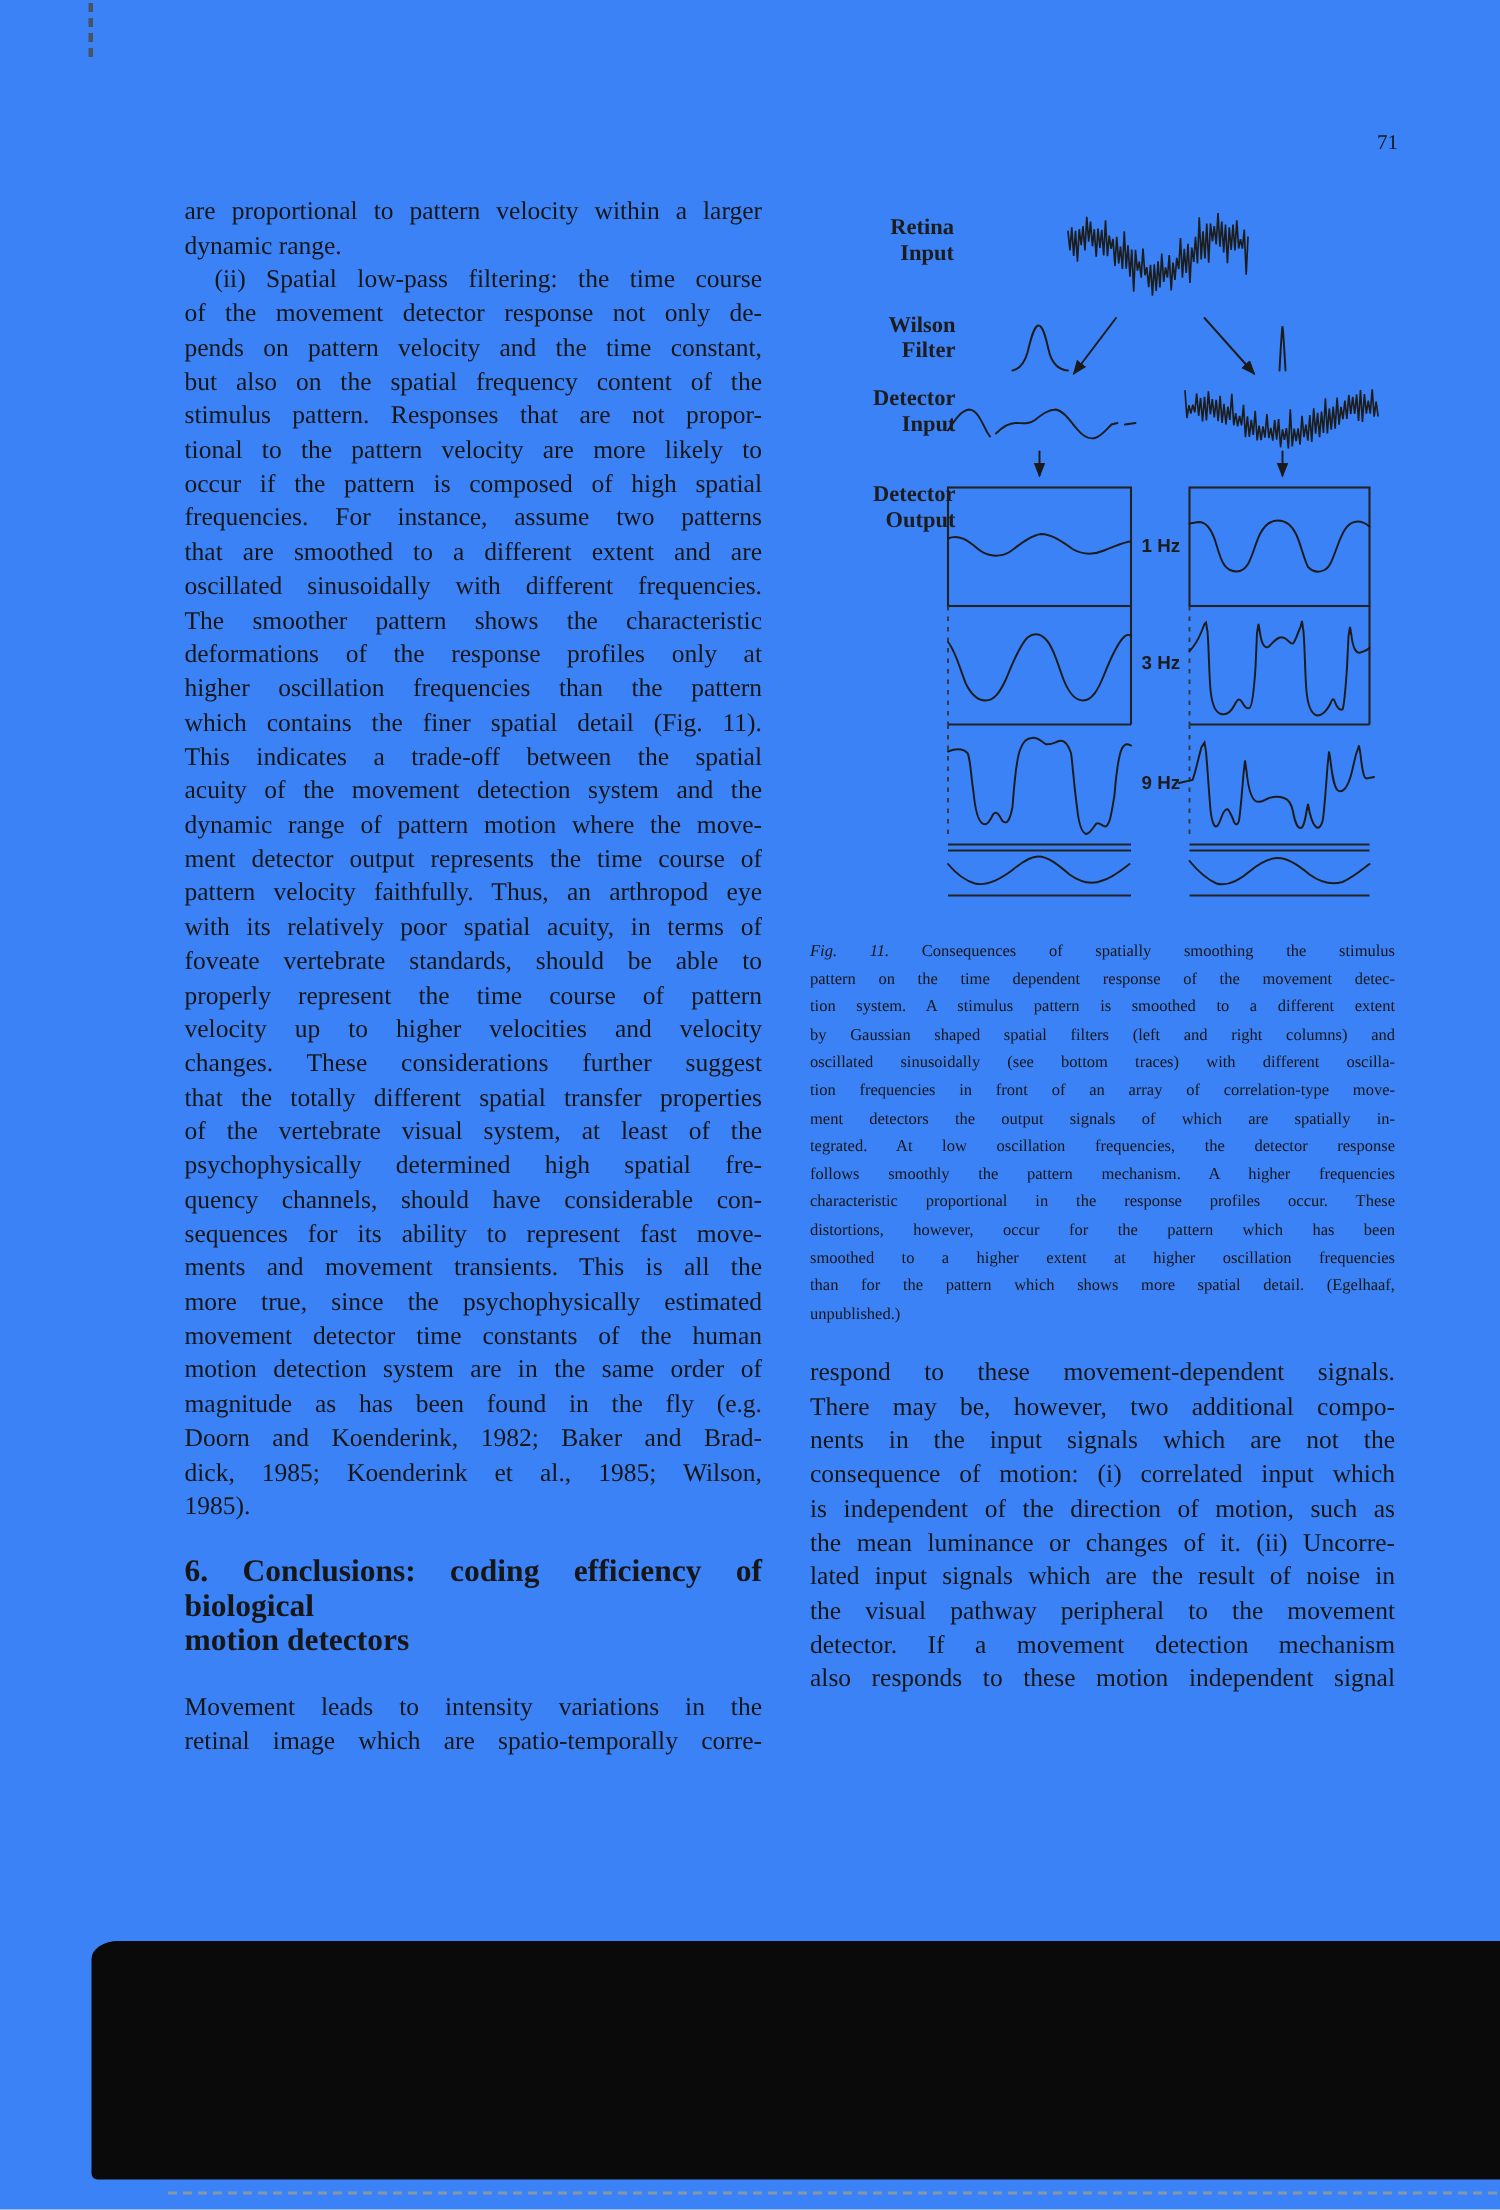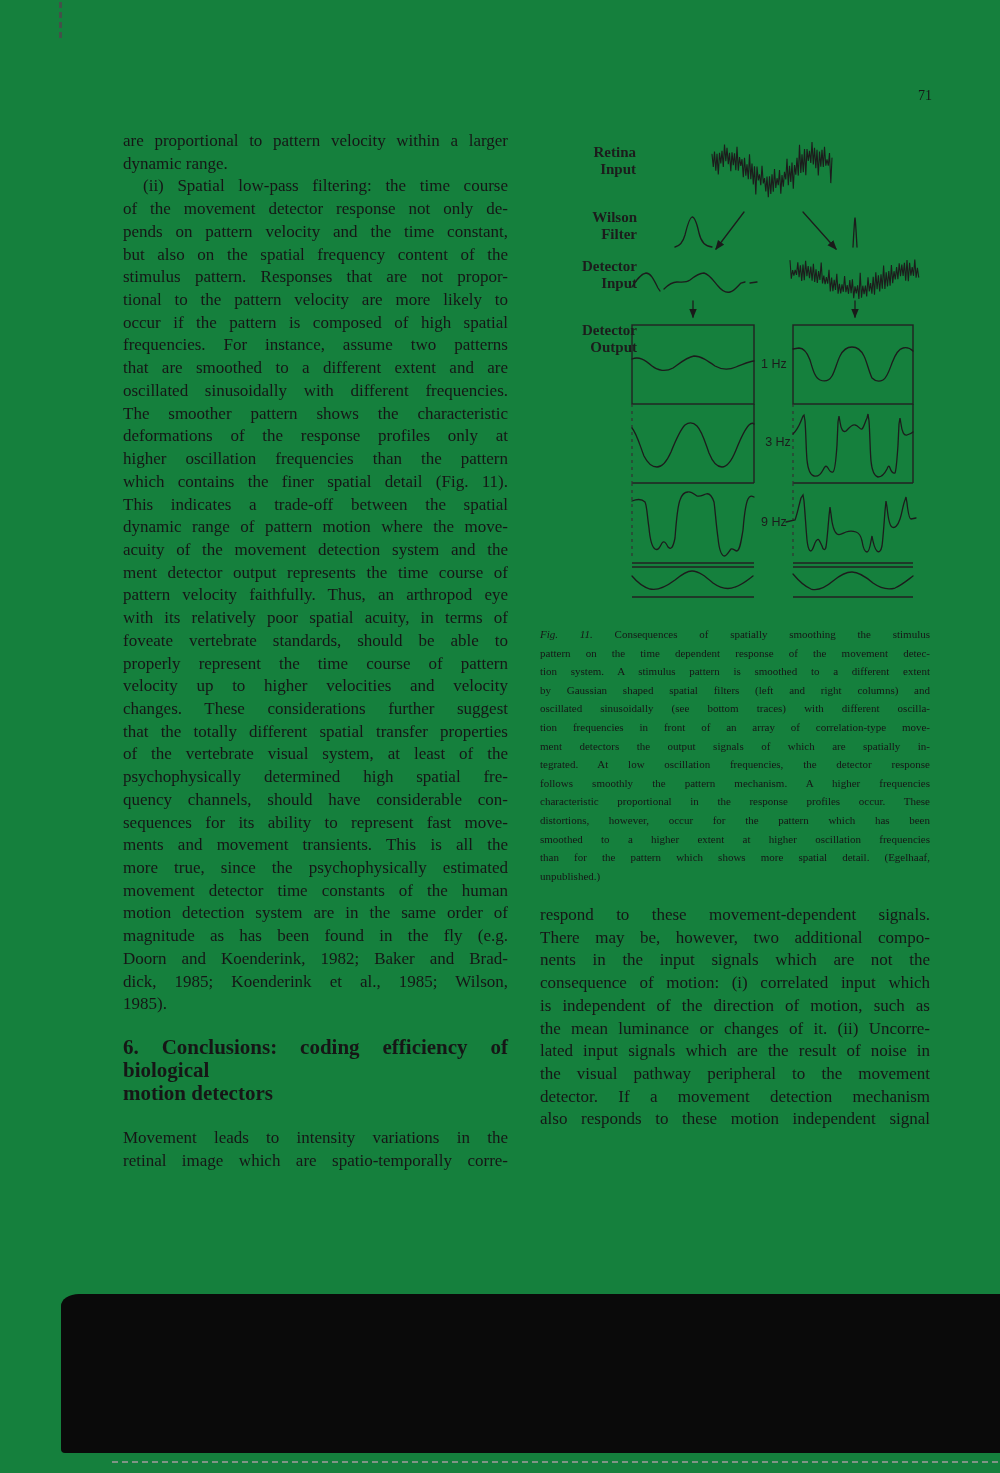--- a/index.html
+++ b/index.html
@@ -1,16 +1,16 @@
 <!DOCTYPE html>
 <html><head>
 <meta charset="utf-8">
 <style>
   html,body{margin:0;padding:0;background:#e8e8e6;}
-  .page{position:relative;width:1000px;height:1473px;background:#15803d;overflow:hidden;
+  .page{position:relative;width:1000px;height:1473px;background:#3b82f6;overflow:hidden;
         font-family:"Liberation Serif", serif;color:#161616;}
   
   .artifact-top{position:absolute;left:59px;top:2px;height:36px;width:0;
         border-left:3px dashed #4a4a4a;opacity:.85;}
   .black-bar{position:absolute;left:61px;top:1294px;width:939px;height:159px;
         background:#0a0a0a;border-top-left-radius:18px 12px;border-bottom-left-radius:4px;}
   .bottom-dashes{position:absolute;left:112px;top:1461px;width:886px;height:0;
         border-top:2px dashed #9a9a98;opacity:.8;}
   .page-number{position:absolute;left:908px;top:88px;width:24px;text-align:right;
         font-size:14px;}
@@ -29,22 +29,22 @@
   .right-body{margin-top:18.6px;}
   
   .fig-svg{position:absolute;left:540px;top:130px;}
   .fig-label-block{position:absolute;font-family:Liberation Serif, serif;
         font-weight:bold;font-size:15px;line-height:17px;text-align:right;color:#1c1c1c;}
   .lbl-retina{left:546px;top:144px;width:90px;}
   .lbl-spatial{left:547px;top:209px;width:90px;}
   .lbl-detinput{left:543px;top:258px;width:94px;}
   .lbl-detoutput{left:543px;top:322px;width:94px;}
   .freq-label{position:absolute;left:761px;width:34px;font-family:"Liberation Sans",sans-serif;
-        font-weight:normal;font-size:12.5px;color:#1c1c1c;white-space:nowrap;}
-  .freq-1{top:357px;} .freq-3{top:435px;text-align:center;} .freq-9{top:515px;}
+        font-weight:bold;font-size:12.5px;color:#1c1c1c;white-space:nowrap;}
+  .freq-1{top:357px;} .freq-3{top:435px;} .freq-9{top:515px;}
   svg .wf{fill:none;stroke:#1c1c1c;stroke-width:1.3;stroke-linecap:round;}
   svg .thin{stroke-width:1.1;}
   svg .box{fill:none;stroke:#222;stroke-width:1.4;}
   svg .dash{stroke:#333;stroke-width:1.2;stroke-dasharray:3 4;fill:none;}
 </style>
 </head>
 <body>
 
 <div class="page">
 
@@ -65,22 +65,22 @@
         <div class="tl">tional to the pattern velocity are more likely to</div>
         <div class="tl">occur if the pattern is composed of high spatial</div>
         <div class="tl">frequencies. For instance, assume two patterns</div>
         <div class="tl">that are smoothed to a different extent and are</div>
         <div class="tl">oscillated sinusoidally with different frequencies.</div>
         <div class="tl">The smoother pattern shows the characteristic</div>
         <div class="tl">deformations of the response profiles only at</div>
         <div class="tl">higher oscillation frequencies than the pattern</div>
         <div class="tl">which contains the finer spatial detail (Fig. 11).</div>
         <div class="tl">This indicates a trade-off between the spatial</div>
+        <div class="tl">acuity of the movement detection system and the</div>
         <div class="tl">dynamic range of pattern motion where the move-</div>
-        <div class="tl">acuity of the movement detection system and the</div>
         <div class="tl">ment detector output represents the time course of</div>
         <div class="tl">pattern velocity faithfully. Thus, an arthropod eye</div>
         <div class="tl">with its relatively poor spatial acuity, in terms of</div>
         <div class="tl">foveate vertebrate standards, should be able to</div>
         <div class="tl">properly represent the time course of pattern</div>
         <div class="tl">velocity up to higher velocities and velocity</div>
         <div class="tl">changes. These considerations further suggest</div>
         <div class="tl">that the totally different spatial transfer properties</div>
         <div class="tl">of the vertebrate visual system, at least of the</div>
         <div class="tl">psychophysically determined high spatial fre-</div>

